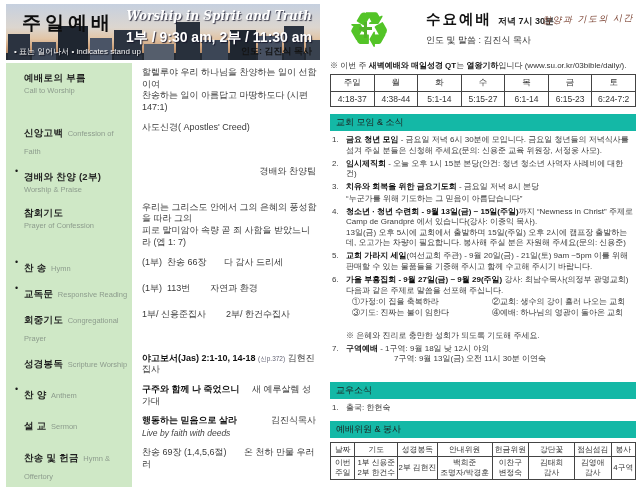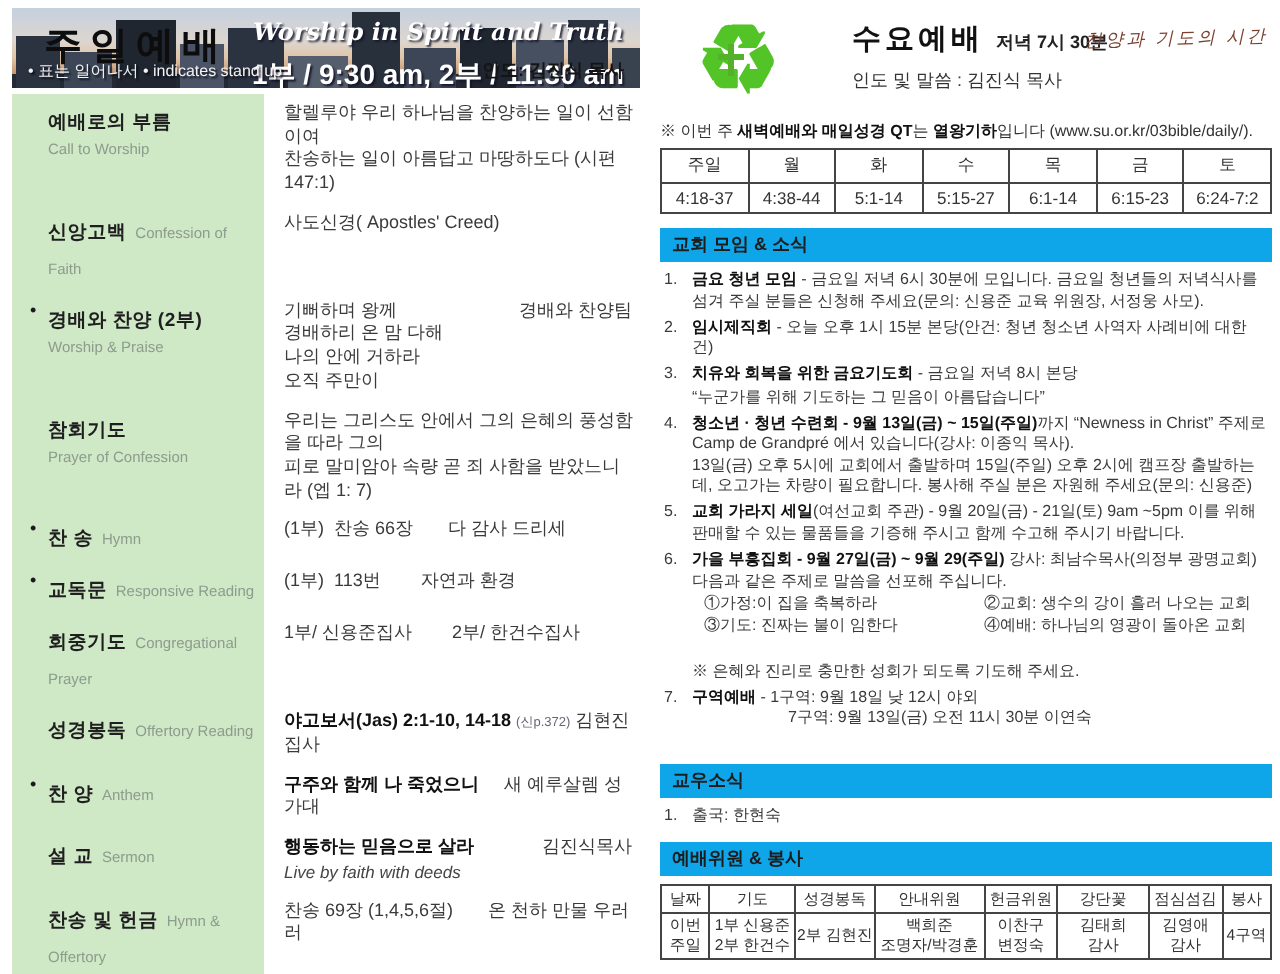--- a/index.html
+++ b/index.html
@@ -1,20 +1,20 @@
 <!DOCTYPE html>
 <html><head>
 <meta charset="utf-8">
 <style>
   html,body{margin:0;padding:0;background:#fff;}
   body{width:640px;height:487px;position:relative;overflow:hidden;
        font-family:"Liberation Sans",sans-serif;color:#333;}
   
   .page-left{position:absolute;left:6px;top:4px;width:314px;}
-  .photo{height:40px;position:relative;overflow:hidden;
+  .photo{height:56px;position:relative;overflow:hidden;
     background:linear-gradient(180deg,#c6d0df 0%,#dcd6cf 42%,#e2c5a6 62%,#c99b74 80%,#92745a 100%);}
   .skyline{position:absolute;inset:0;background-repeat:no-repeat;
     background-image:
       linear-gradient(#2b3340,#2b3340),linear-gradient(#3c4656,#3c4656),
       linear-gradient(#1f2630,#1f2630),linear-gradient(#4a5466,#4a5466),
       linear-gradient(#2b3340,#2b3340),linear-gradient(#555e6c,#555e6c),
       linear-gradient(#28303c,#28303c),linear-gradient(#3c4656,#3c4656),
       linear-gradient(#1f2630,#1f2630),linear-gradient(#475061,#475061),
       linear-gradient(#2b3340,#2b3340),linear-gradient(#39424f,#39424f),
       linear-gradient(#242a33,#242a33);
@@ -56,21 +56,21 @@
   .wed-titleblock{position:absolute;left:96px;top:6px;white-space:nowrap;}
   .wed-title{font-size:14.5px;font-weight:bold;letter-spacing:2px;color:#111;text-align:right;}
   .wed-time{font-size:9px;font-weight:bold;color:#222;margin-left:6px;}
   .wed-leader{position:absolute;left:96px;top:30px;font-size:9px;color:#333;}
   .handwritten{position:absolute;right:2px;top:9px;font-size:9px;font-style:italic;
     color:#7a4030;letter-spacing:1.5px;transform:rotate(-1.5deg);}
   .notice{font-size:8px;color:#333;margin:2px 0 3px;}
   .notice b{color:#111;}
   table{border-collapse:collapse;width:100%;table-layout:fixed;}
   .qt-table td{border:1px solid #444;text-align:center;font-size:8.5px;padding:2px 0;color:#333;}
-  .bar{background:#0ea5e9;font-weight:bold;font-size:9px;color:#1d1d1d;
+  .bar{background:#14b8a6;font-weight:normal;font-size:9px;color:#1d1d1d;
        padding:2px 6px;margin:7px 0 4px;}
   .ann{display:flex;font-size:8px;line-height:1.32;margin-bottom:2.5px;color:#3a3a3a;}
   .ann .no{flex:0 0 14px;padding-left:2px;}
   .atext{flex:1;white-space:pre-line;}
   .atext b{color:#111;}
   .quote{margin-top:1px;}
   .subs{display:grid;grid-template-columns:140px 1fr;margin:1px 0 1px 6px;}
   .subnote{margin-top:1px;}
   .subline{margin-left:48px;}
   .sv-table th,.sv-table td{border:1px solid #444;font-size:7.8px;font-weight:normal;
@@ -98,24 +98,21 @@
 찬송하는 일이 아름답고 마땅하도다 (시편 147:1)</div>
     </div>
 
     <div class="row">
       <div class="lbl"><span class="star"></span><span class="ko">신앙고백</span> <span class="en">Confession of Faith</span></div>
       <div class="val">사도신경( Apostles' Creed)</div>
     </div>
 
     <div class="row">
       <div class="lbl"><span class="star">•</span><span class="ko">경배와 찬양 (2부)</span><span class="en block">Worship &amp; Praise</span></div>
-      <div class="val"><span>기뻐하며 왕께
-경배하리 온 맘 다해
-나의 안에 거하라
-오직 주만이</span><span class="vright">경배와 찬양팀</span></div>
+      <div class="val"><span class="vright">경배와 찬양팀</span></div>
     </div>
 
     <div class="row">
       <div class="lbl"><span class="star"></span><span class="ko">참회기도</span><span class="en block">Prayer of Confession</span></div>
       <div class="val">우리는 그리스도 안에서 그의 은혜의 풍성함을 따라 그의
 피로 말미암아 속량 곧 죄 사함을 받았느니라 (엡 1: 7)</div>
     </div>
 
     <div class="row">
       <div class="lbl"><span class="star">•</span><span class="ko">찬 송</span> <span class="en">Hymn</span></div>
@@ -126,21 +123,21 @@
       <div class="lbl"><span class="star">•</span><span class="ko">교독문</span> <span class="en">Responsive Reading</span></div>
       <div class="val">(1부)  113번        자연과 환경</div>
     </div>
 
     <div class="row">
       <div class="lbl"><span class="star"></span><span class="ko">회중기도</span> <span class="en">Congregational Prayer</span></div>
       <div class="val">1부/ 신용준집사        2부/ 한건수집사</div>
     </div>
 
     <div class="row">
-      <div class="lbl"><span class="star"></span><span class="ko">성경봉독</span> <span class="en">Offertory Reading</span></div>
+      <div class="lbl"><span class="star"></span><span class="ko">성경봉독</span> <span class="en">Scripture Worship</span></div>
       <div class="val"><b>야고보서(Jas) 2:1-10, 14-18 </b><span class="tiny">(신p.372)</span><span> 김현진집사</span></div>
     </div>
 
     <div class="row">
       <div class="lbl"><span class="star">•</span><span class="ko">찬 양</span> <span class="en">Anthem</span></div>
       <div class="val"><b>구주와 함께 나 죽었으니</b><span>     새 예루살렘 성가대</span></div>
     </div>
 
     <div class="row">
       <div class="lbl"><span class="star"></span><span class="ko">설 교</span> <span class="en">Sermon</span></div>

